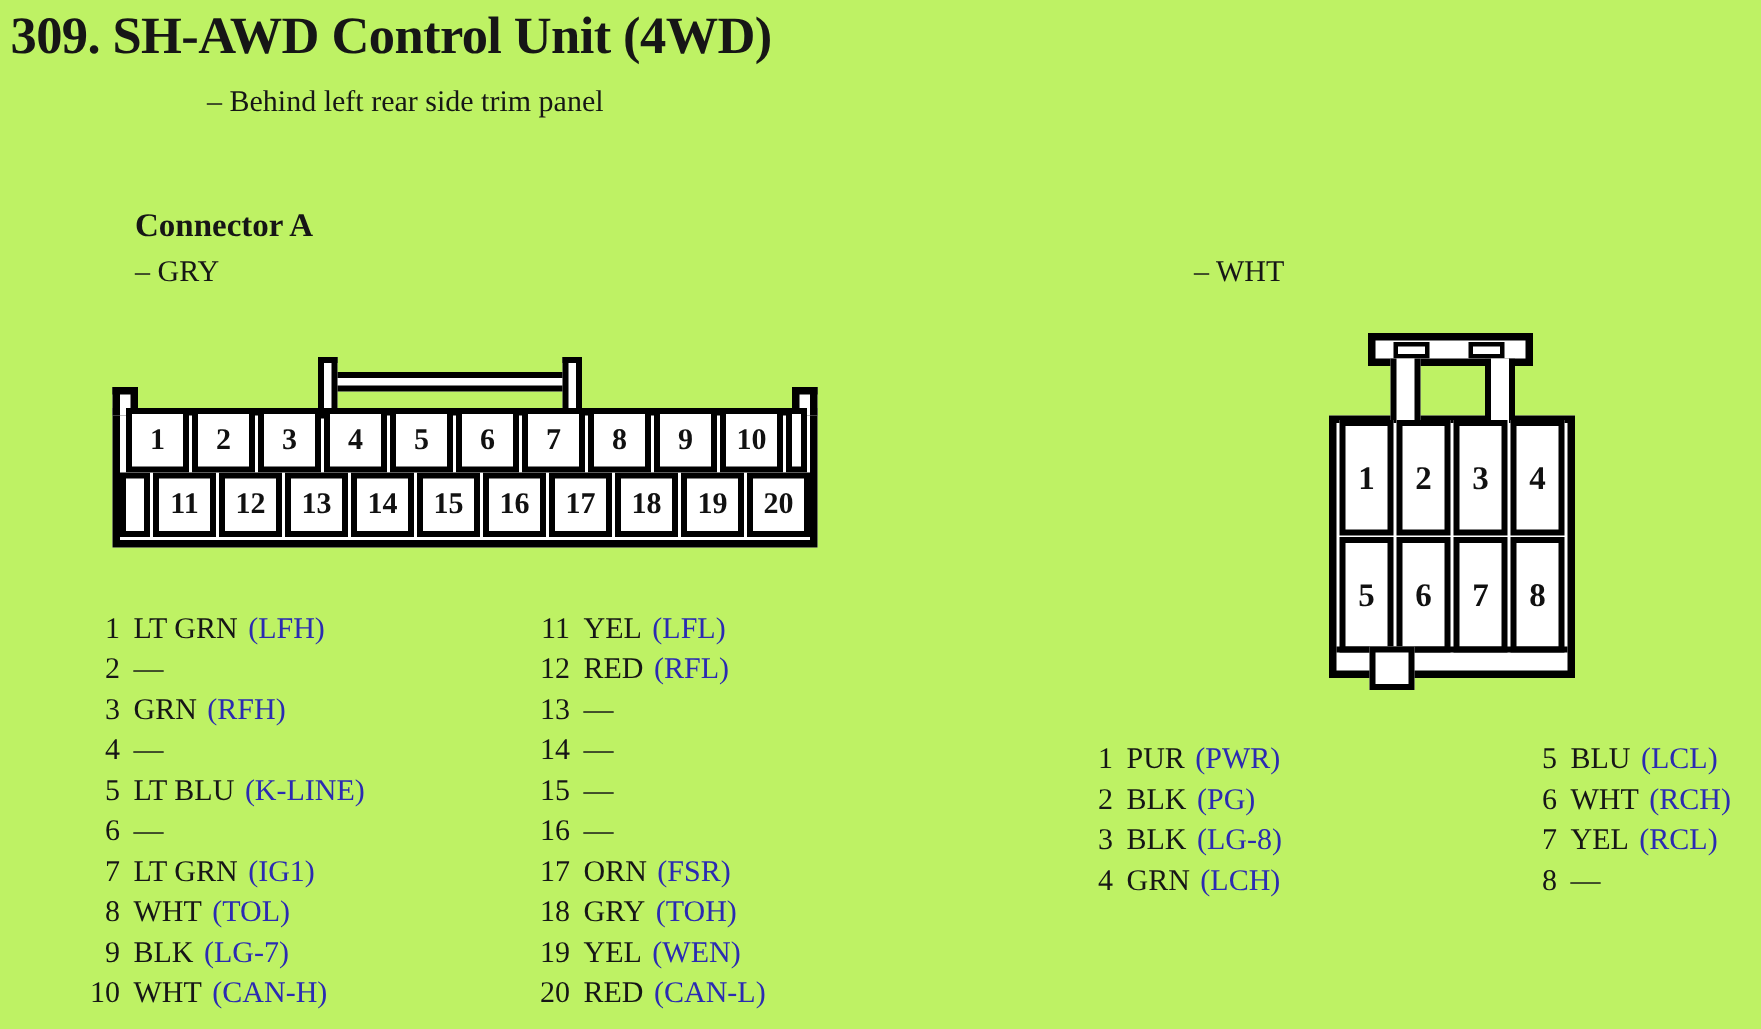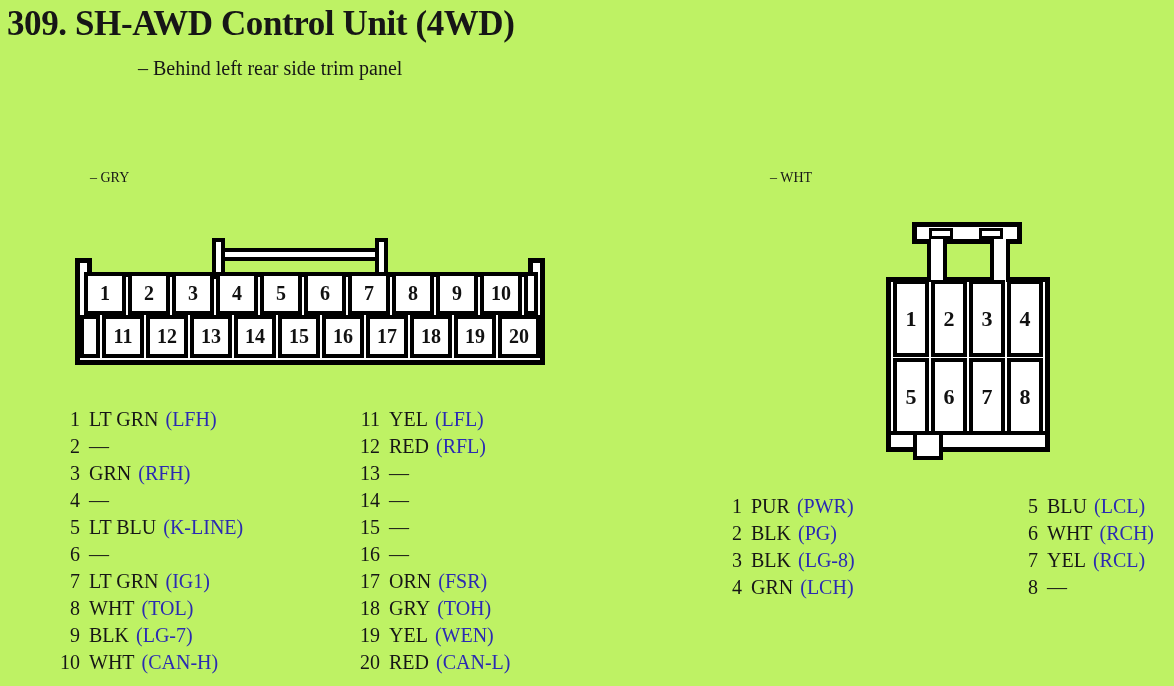--- a/index.html
+++ b/index.html
@@ -6,21 +6,21 @@
   html,body { background:#ffffff; }
   .page {
     position:relative; width:1174px; height:686px; background:#bef264;
     font-family:Liberation Serif, serif; color:#161616; overflow:hidden;
   }
   .abs { position:absolute; }
 
   .title { left:7px; top:4px; font-size:35px; font-weight:700; letter-spacing:-0.4px; }
   .notes { left:90px; top:55px; font-size:20px; line-height:27px;margin-left:48px; }
   .conn-heading { font-size:22px; font-weight:700; }
-  .color-note { font-size:14px; }
+  .color-note { font-size:20px; }
 
   
   .pinlist { font-size:20px; }
   .pin-row { display:flex; align-items:baseline; height:27px; }
   .pin-num { width:28px; text-align:right; flex:none; }
   .pin-wire { margin-left:9px; }
   .pin-signal { margin-left:7px; color:#2b2bb2; }
 
   
   .shape { position:absolute; background:#fff; }
@@ -73,23 +73,24 @@
 <body>
 
 <div class="page">
 
   <div class="abs title">309. SH-AWD Control Unit (4WD)</div>
 
   <div class="abs notes">
     <div>– Behind left rear side trim panel</div>
   </div>
 
+  <div class="abs conn-heading" style="left:90px; top:137px">Connector A</div>
   <div class="abs color-note" style="left:90px; top:170px">– GRY</div>
 
-  <div class="abs color-note" style="left:770px; top:170px">– WHT</div>
+  <div class="abs color-note" style="left:796px; top:170px">– WHT</div>
 
   <div class="abs conn-a">
     <div class="shape a-bar"></div>
     <div class="shape a-housing"></div>
     <div class="shape a-post a-post-left"></div>
     <div class="shape a-post a-post-right"></div>
     <div class="shape a-notch a-notch-left"></div>
     <div class="shape a-notch a-notch-right"></div>
 
     <div class="abs a-row a-row-top">

